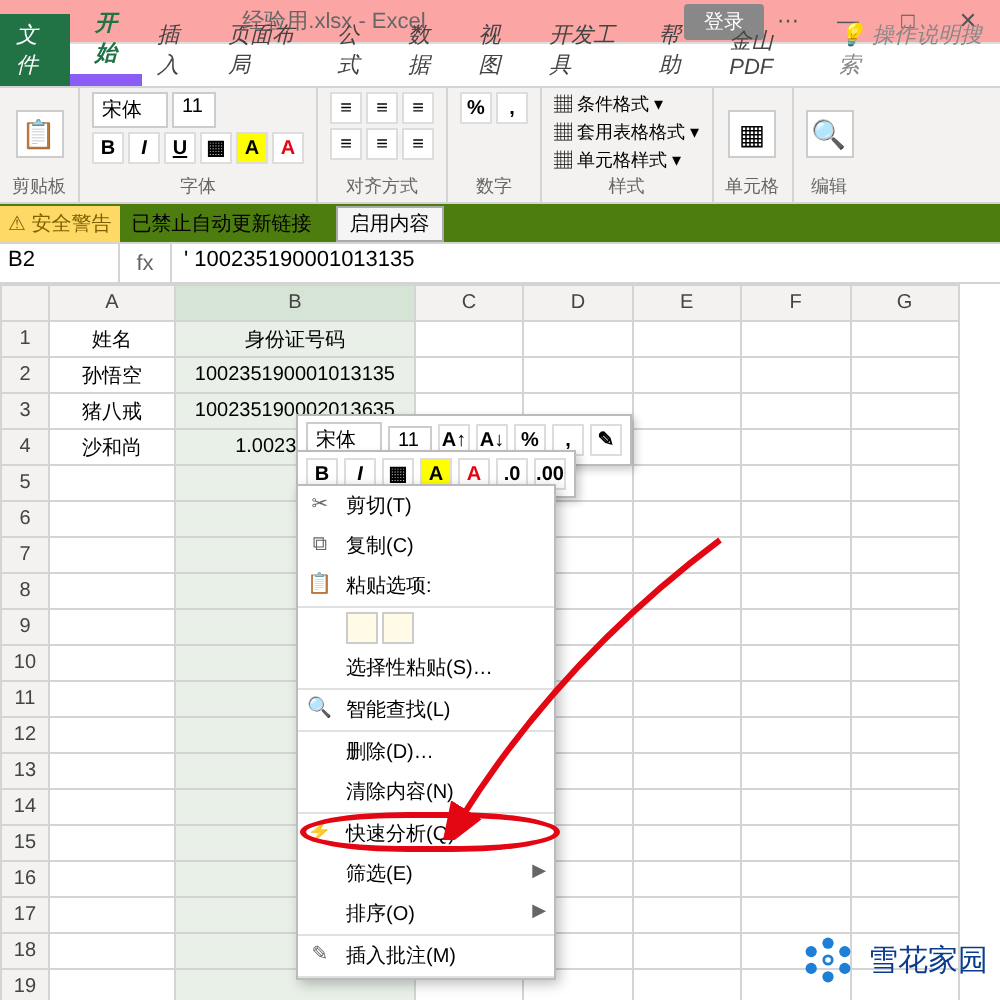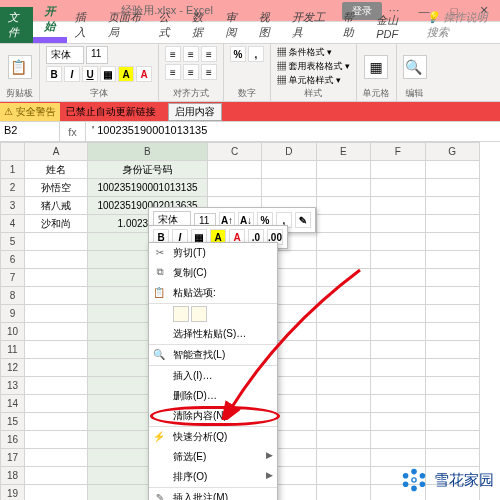--- a/index.html
+++ b/index.html
@@ -15,21 +15,21 @@
   .tab.file { background:#217346; color:#fff; }
   .tab.active { border-bottom:6px solid #8b5cf6; color:#217346; font-weight:bold;text-align:center; }
   .ribbon { display:flex; height:58px; background:#f3f2f1; border-bottom:1px solid #d4d4d4; }
   .rgroup { border-right:1px solid #d4d4d4; padding:2px 6px 1px 6px; display:flex; flex-direction:column; align-items:center; justify-content:space-between; }
   .rgroup .ctrls { display:flex; gap:4px; flex:1; align-items:center; }
   .rgroup-label { font-size:9px; color:#666;font-family:Liberation Mono, monospace; }
   .big-icon { width:24px; height:24px; background:#fff; border:1px solid #ccc; display:flex; align-items:center; justify-content:center; font-size:14px; }
   .fontbox, .sizebox { border:1px solid #ccc; background:#fff; font-size:10px; padding:1px 4px; }
   .fontbox { width:38px; } .sizebox { width:22px; }
   .fmt-btn { width:16px; height:16px; background:#fff; border:1px solid #ddd; display:flex; align-items:center; justify-content:center; font-size:10px; font-weight:bold; }
-  .warnbar { display:flex; align-items:center; height:20px; background:#ef4444; border-bottom:1px solid #d4d4d4; font-size:10px; }
+  .warnbar { display:flex; align-items:center; height:20px; background:#4d7c0f; border-bottom:1px solid #d4d4d4; font-size:10px; }
   .warn-tag { background:#ffd966; color:#7f6000; padding:2px 4px; margin-right:6px; }
   .warn-btn { border:1px solid #aaa; padding:1px 6px; margin-left:12px; background:#f5f5f5; }
   .fxbar { display:flex; height:20px; border-bottom:1px solid #d4d4d4; }
   .namebox { width:60px; border-right:1px solid #d4d4d4; padding:2px 4px; font-size:11px; }
   .fxlabel { width:26px; display:flex; align-items:center; justify-content:center; border-right:1px solid #d4d4d4; color:#666; }
   .fxinput { flex:1; padding:2px 6px; font-size:11px; }
   .grid { position:relative; }
   table { border-collapse:collapse; width:480px; table-layout:fixed; }
   th, td { border:1px solid #d4d4d4; height:18px; font-size:10px; padding:0 3px; overflow:hidden; white-space:nowrap; }
   th { background:#f3f2f1; font-weight:normal; color:#444; text-align:center; }
@@ -68,21 +68,20 @@
   </div>
 </div>
 
 <div class="ribbon-tabs">
   <div class="tab file">文件</div>
   <div class="tab active">开始</div>
   <div class="tab">插入</div>
   <div class="tab">页面布局</div>
   <div class="tab">公式</div>
   <div class="tab">数据</div>
-  <div class="tab">审阅</div>
   <div class="tab">视图</div>
   <div class="tab">开发工具</div>
   <div class="tab">帮助</div>
   <div class="tab">金山PDF</div>
   <div class="tab" style="color:#888">💡 <span>操作说明搜索</span></div>
 </div>
 
 <div class="ribbon">
   <div class="rgroup">
     <div class="ctrls">
@@ -406,21 +405,20 @@
 <div class="ctx-menu" id="ctxmenu">
     <div class="ctx-item"><span class="micon">✂</span><span>剪切(T)</span></div>
     <div class="ctx-item"><span class="micon">⧉</span><span>复制(C)</span></div>
     <div class="ctx-item sep-after"><span class="micon">📋</span><span>粘贴选项:</span></div>
     <div class="paste-opts">
       <div class="paste-opt"></div>
       <div class="paste-opt"></div>
     </div>
     <div class="ctx-item sep-after"><span>选择性粘贴(S)…</span></div>
     <div class="ctx-item sep-after"><span class="micon">🔍</span><span>智能查找(L)</span></div>
-    <div class="ctx-item"><span>插入(I)…</span></div>
     <div class="ctx-item"><span>删除(D)…</span></div>
     <div class="ctx-item sep-after"><span>清除内容(N)</span></div>
     <div class="ctx-item"><span class="micon">⚡</span><span>快速分析(Q)</span></div>
     <div class="ctx-item"><span>筛选(E)</span><span class="arrow">▶</span></div>
     <div class="ctx-item sep-after"><span>排序(O)</span><span class="arrow">▶</span></div>
     <div class="ctx-item sep-after"><span class="micon">✎</span><span>插入批注(M)</span></div>
   </div>
 
 <svg class="arrow-svg" style="left:220px;top:260px" width="150" height="160">
   <defs>

